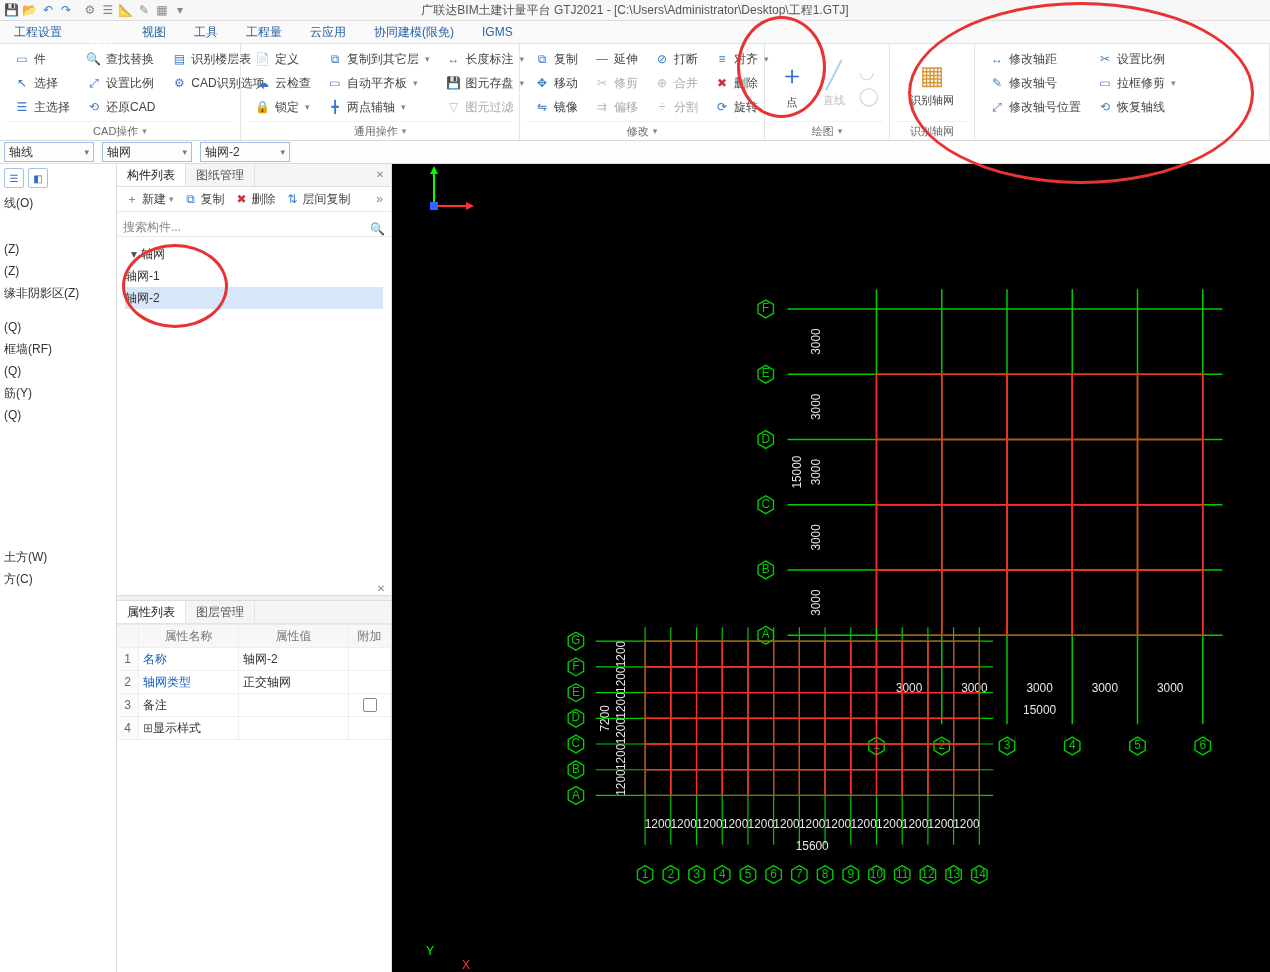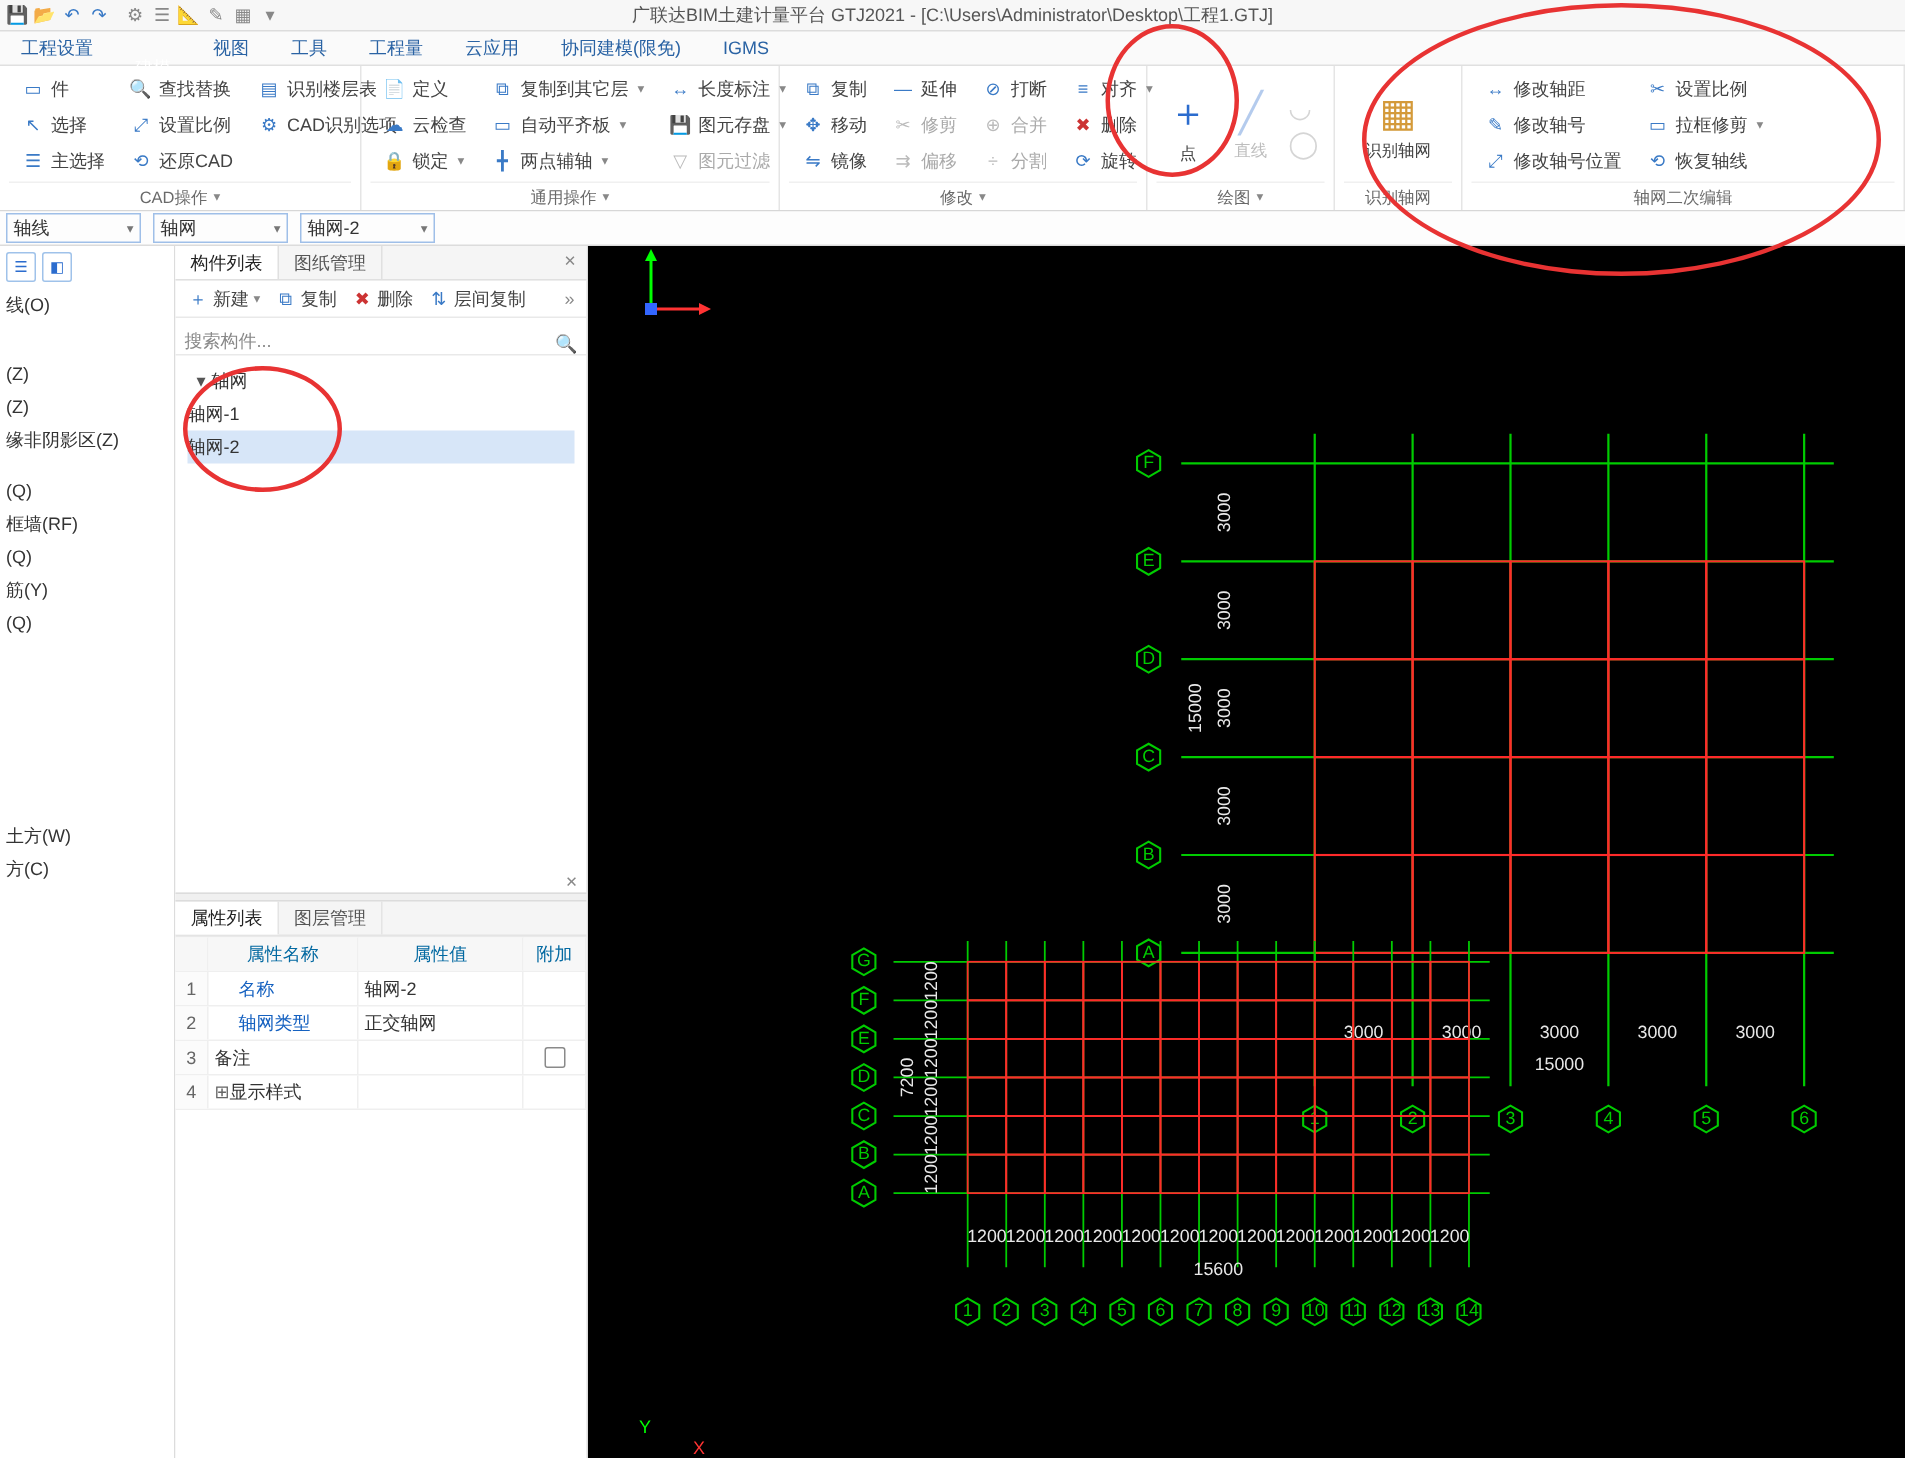--- a/index.html
+++ b/index.html
@@ -202,30 +202,30 @@
     font-size: 12px;
     border-top: 1px solid #e9e9e9;
   }
   .prop-grid .row {
     display: grid;
     grid-template-columns: 22px 100px 1fr 42px;
     height: 22px;
     border-bottom: 1px solid #efefef;
   }
   .prop-grid .hdr .cell {
-    background: #f7f7f7; color: #0369a1; font-size: 12px;
+    background: #f7f7f7; color: #737373; font-size: 12px;
     display:flex;align-items:center;justify-content:center;
     border-right:1px solid #efefef;
   }
   .prop-grid .cell {
     display:flex;align-items:center; padding: 0 4px;
     border-right:1px solid #efefef;
   }
   .prop-grid .idx { justify-content:center; color:#666; background:#fbfbfb;}
-  .prop-grid a.link { color:#1561c0; text-decoration:none;margin-left:16px;}
+  .prop-grid a.link { color:#1561c0; text-decoration:none;}
   .checkbox {
     width:12px;height:12px;border:1px solid #8a8a8a;border-radius:2px;margin:auto;
   }
   
   .canvas {
     flex: 1;
     background: #000;
     position: relative;
     overflow: hidden;
   }
@@ -499,23 +499,20 @@
             <span class="ic">▭</span>
             <span>拉框修剪</span>
             <span class="dd">▾</span>
           </div>
         <div class="rbtn">
             <span class="ic">⟲</span>
             <span>恢复轴线</span>
           </div>
       </div>
     </div>
-    <div class="label">
-        <span>轴网二次编辑</span>
-      </div>
   </div>
 </div>
 
 <div class="selector-bar">
   <div class="combo">
       <span>轴线</span>
       <span class="dd">▾</span>
     </div>
   <div class="combo">
       <span>轴网</span>

